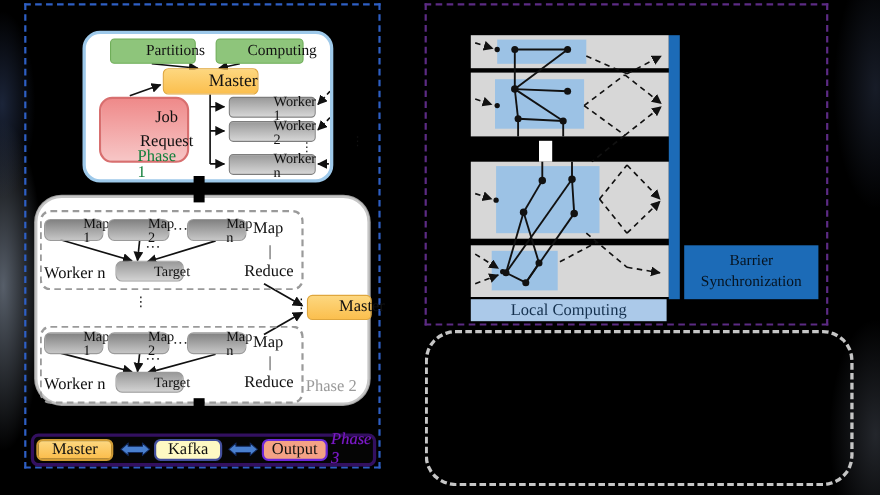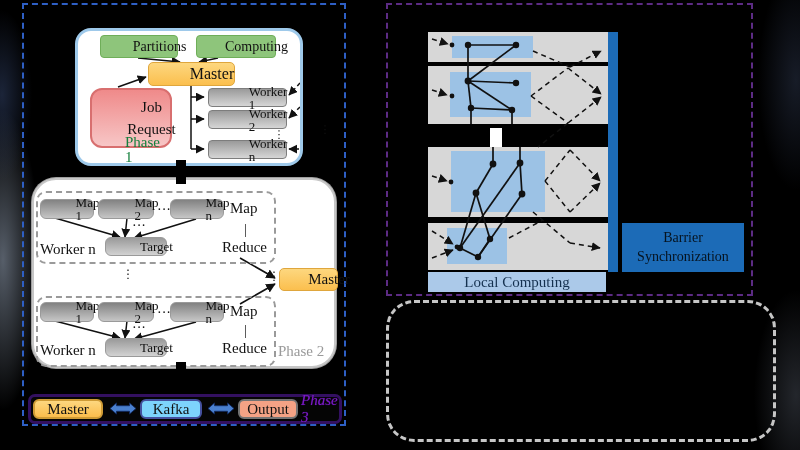--- a/index.html
+++ b/index.html
@@ -40,22 +40,22 @@
   
   #phase2-card{left:32px;top:178px;width:304px;height:190px;background:#fff;
     border:2px solid #c6c6c6;border-radius:24px;box-shadow:0 0 0 1px #9f9f9f;}
   .subbox{position:absolute;border:2px dashed #9a9a9a;border-radius:10px;text-decoration:underline;}
   .p2txt{position:absolute;font-size:14px;line-height:1;}
   .phase2-label{color:#9a9a9a;font-size:15px;}
 
   
   #phase3-bar{left:28px;top:394px;width:314px;height:30px;border:3px solid #331060;border-radius:7px;background:#050505;}
   .p3-box{position:absolute;box-sizing:border-box;display:flex;align-items:center;justify-content:center;font-size:15px;}
-  .kafka-box{background:#7dd3fc;border:2px solid #44509e;border-radius:6px;}
-  .output-box{background:#f4a285;border:2px solid #737373;border-radius:6px;}
+  .kafka-box{background:#fef9c3;border:2px solid #44509e;border-radius:6px;}
+  .output-box{background:#f4a285;border:2px solid #6d28d9;border-radius:6px;}
   .master3-box{background:linear-gradient(180deg,#fdd77f,#fbbd4c);border:2px solid #cf9b35;border-radius:6px;}
   .phase3-label{color:#7d18c9;font-weight:normal;font-style:italic;font-size:15px;
     text-shadow:0 0 1px #30104f,0 0 1px #30104f;}
 
   
   .row{position:absolute;background:#d7d7d7;}
   .nodezone{position:absolute;background:#9cc2e5;}
   #barrier-bar{position:absolute;background:#1c6bb7;}
   #barrier-box{position:absolute;background:#1c6bb7;display:flex;flex-direction:column;
     align-items:center;justify-content:center;font-size:14px;line-height:1.35;color:#06131f;}

